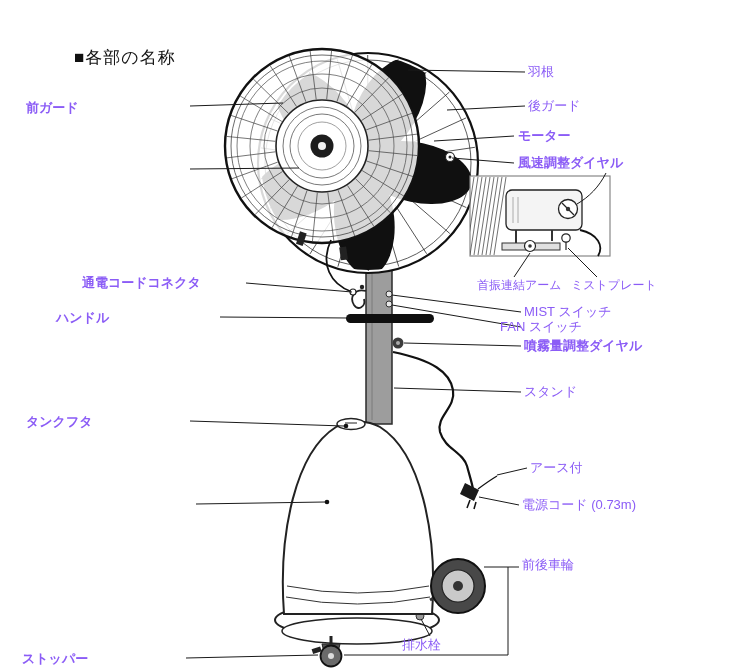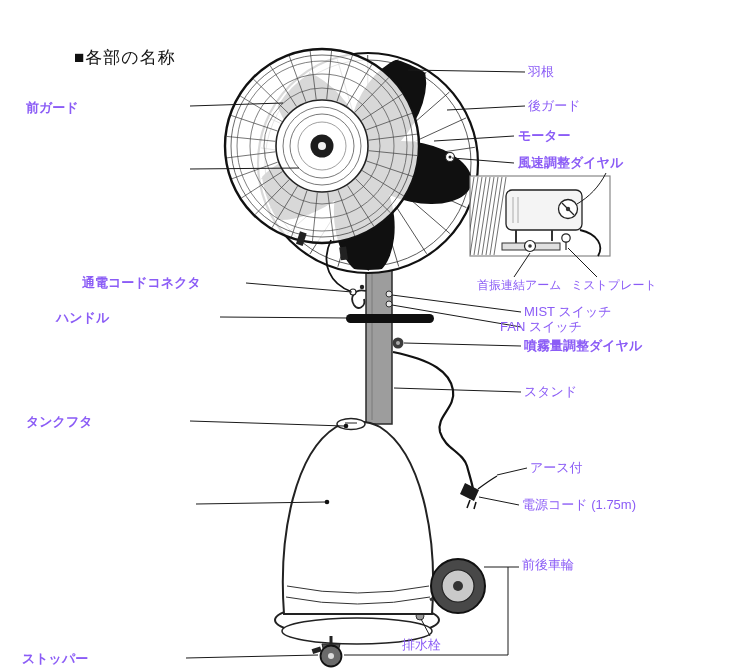--- a/index.html
+++ b/index.html
@@ -232,17 +232,17 @@
   <div class="lbl" style="left:528px; top:98px">後ガード</div>
   <div class="lbl bold" style="left:518px; top:128px">モーター</div>
   <div class="lbl bold" style="left:518px; top:155px">風速調整ダイヤル</div>
   <div class="lbl sm" style="left:477px; top:279px">首振連結アーム</div>
   <div class="lbl sm" style="left:571px; top:279px">ミストプレート</div>
   <div class="lbl" style="left:524px; top:304px">MIST スイッチ</div>
   <div class="lbl" style="left:500px; top:319px">FAN スイッチ</div>
   <div class="lbl bold" style="left:524px; top:338px">噴霧量調整ダイヤル</div>
   <div class="lbl" style="left:524px; top:384px">スタンド</div>
   <div class="lbl" style="left:530px; top:460px">アース付</div>
-  <div class="lbl" style="left:522px; top:497px">電源コード (1.75m)</div>
+  <div class="lbl" style="left:522px; top:497px">電源コード (0.73m)</div>
   <div class="lbl" style="left:522px; top:557px">前後車輪</div>
   <div class="lbl" style="left:402px; top:637px">排水栓</div>
 
 </div>
 
 </body></html>

